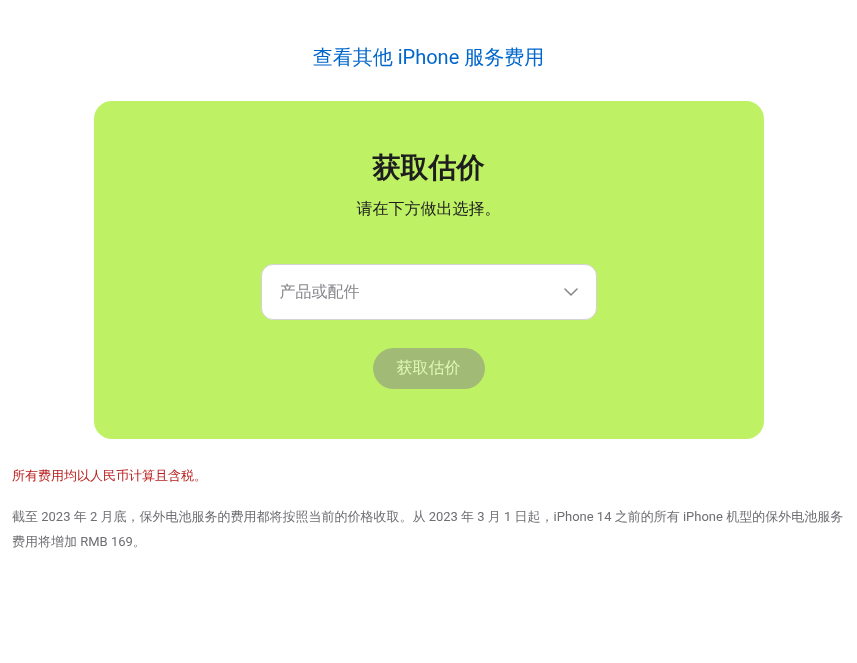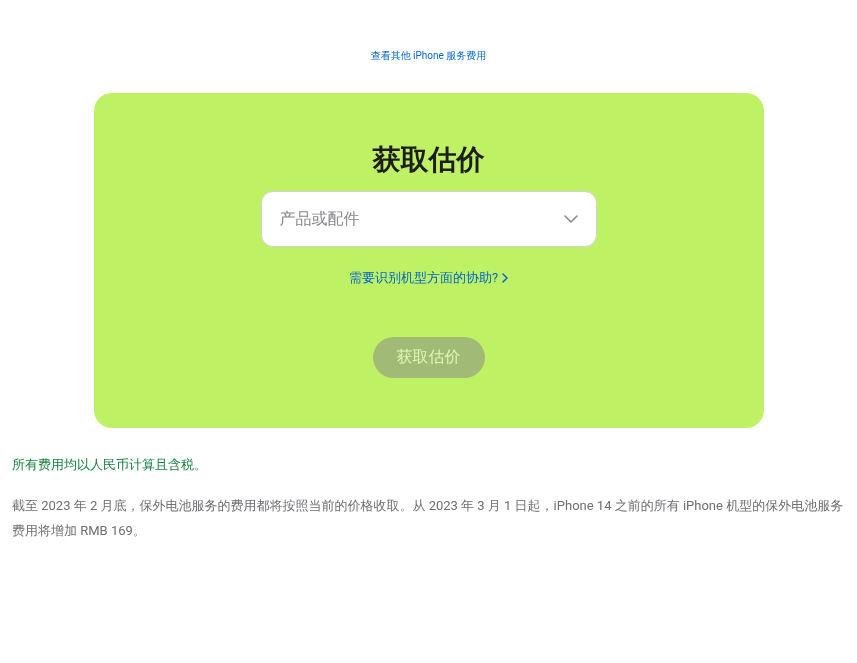--- a/index.html
+++ b/index.html
@@ -17,21 +17,21 @@
     .container {
       padding: 0 10px;
     }
     .top-link {
       text-align: center;
       padding: 44px 0 30px 0;
     }
     .top-link a {
       color: #0066cc;
       text-decoration: none;
-      font-size: 10px;
+      font-size: 20px;
       font-weight: 400;
     }
     .card {
       background: #bef264;
       border-radius: 18px;
       width: 670px;
       margin: 0 auto;
       padding: 48px 40px 50px 40px;
       text-align: center;
     }
@@ -92,63 +92,54 @@
       font-size: 16px;
       font-weight: 400;
       cursor: not-allowed;
     }
     .footer-text {
       margin-top: 28px;
       padding: 0 2px;
     }
     .footer-line1 {
       font-size: 13px;
-      color: #15803d;
+      color: #b91c1c;
       margin-bottom: 20px;
     }
     .footer-line2 {
       font-size: 13px;
       color: #6e6e73;
       line-height: 1.9;
       position: relative;
     }
   </style>
 </head>
 <body>
 
 <div class="container">
   <div class="top-link">
     <a href="#">查看其他 iPhone 服务费用</a>
   </div>
 
   <div class="card">
     <h2 class="card-title">获取估价</h2>
+    <p class="card-subtitle">请在下方做出选择。</p>
 
     <div class="select-wrapper">
       <div class="select-field">
         <span>产品或配件</span>
         <span class="chevron">
           <svg width="14" height="8" viewBox="0 0 14 8" fill="none">
               <path d="M1 1L7 7L13 1" stroke="#86868b" stroke-width="1.5" stroke-linecap="round" stroke-linejoin="round"></path>
             </svg>
         </span>
       </div>
     </div>
 
 
-    <div class="help-link">
-      <a href="#">
-        <span>需要识别机型方面的协助?</span>
-        <span>
-          <svg width="6" height="10" viewBox="0 0 6 10" fill="none">
-              <path d="M1 1L5 5L1 9" stroke="#0066cc" stroke-width="1.5" stroke-linecap="round" stroke-linejoin="round"></path>
-            </svg>
-        </span>
-      </a>
-    </div>
 
     <button class="submit-btn" disabled="">获取估价</button>
   </div>
 
   <div class="footer-text">
     <p class="footer-line1">所有费用均以人民币计算且含税。</p>
     <p class="footer-line2">
       <span>截至 2023 年 2 月底，保外电池服务的费用都将按照当前的价格收取。从 2023 年 3 月 1 日起，iPhone 14 之前的所有 iPhone 机型的保外电池服务费用将增加 RMB 169。</span>
       
     </p>

